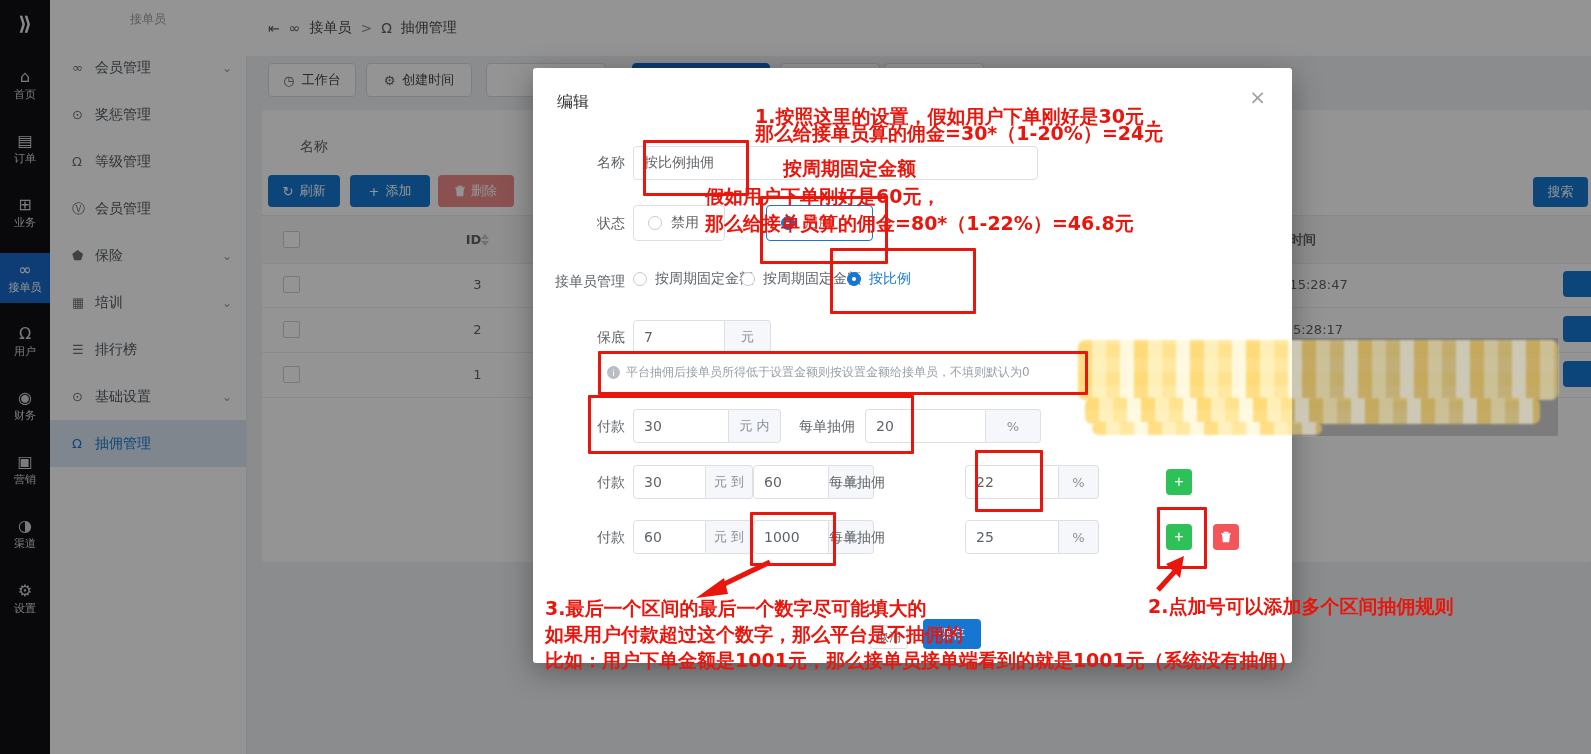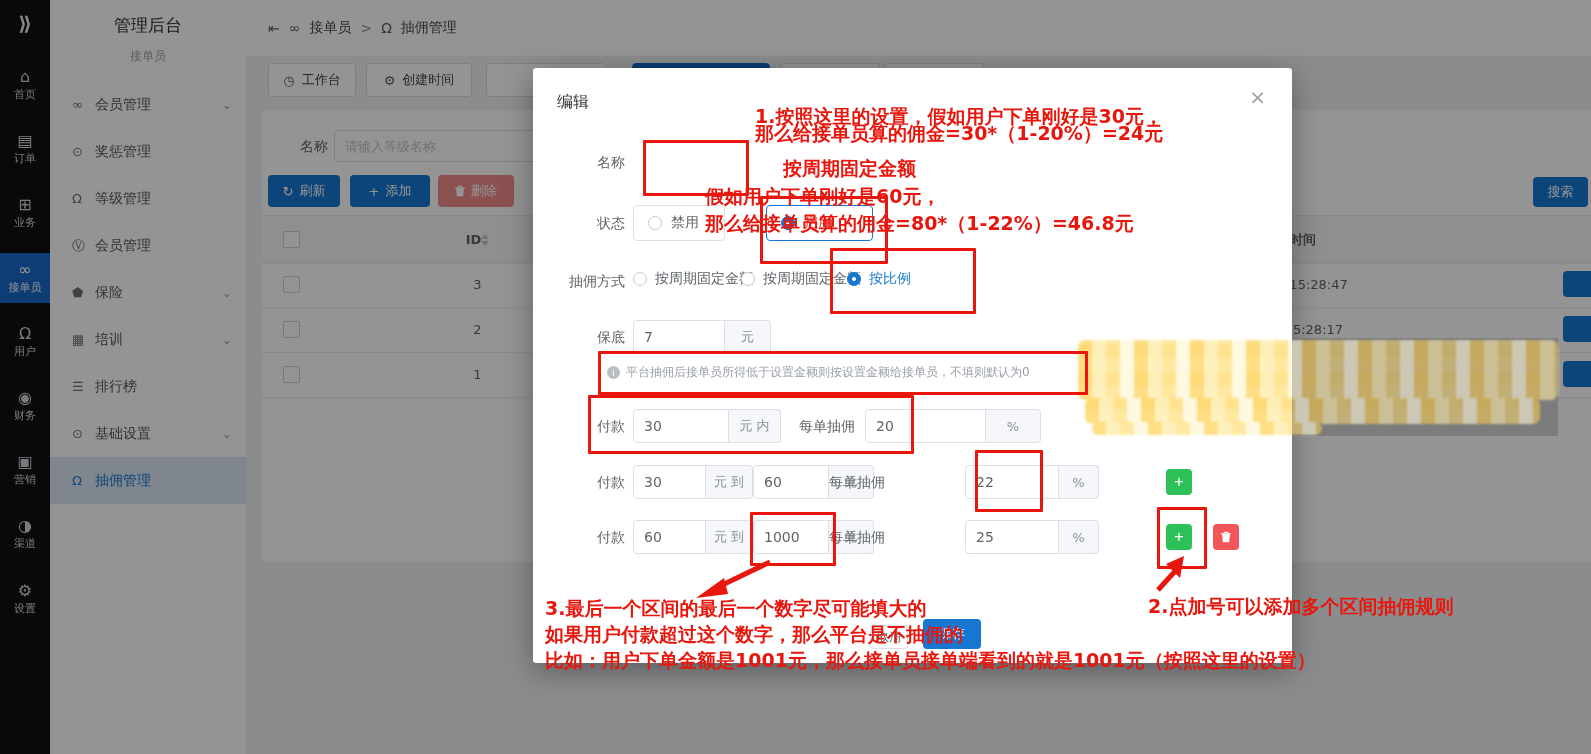--- a/index.html
+++ b/index.html
@@ -129,21 +129,20 @@
     <span class="g">◑</span>
     <span class="t">渠道</span>
     </div>
   <div class="rail-item">
     <span class="g">⚙</span>
     <span class="t">设置</span>
     </div>
 </nav>
 
 <nav class="sidebar">
-  <div class="sb-title">管理后台</div>
   <div class="sb-sub">接单员</div>
   <div class="sb-items">
     <div class="sb-item">
       <span class="g">∞</span>
       <span>会员管理</span>
       <span class="ch">⌄</span>
       </div>
     <div class="sb-item">
       <span class="g">⊙</span>
       <span>奖惩管理</span>
@@ -204,21 +203,20 @@
 <div class="tab" style="left:486px;width:120px">
   <span class="g">☰</span>
   <span></span>
   </div>
 <div class="tab blue" style="left:632px;width:138px"></div>
 <div class="tab" style="left:780px;width:100px"></div>
 <div class="tab" style="left:884px;width:100px"></div>
 
 <section class="card">
   <span class="f-label">名称</span>
-  <input class="f-input" placeholder="请输入等级名称" style="">
   <button class="btn blue" style="left:6px;width:72px">
     <span>↻</span>
     <span>刷新</span>
     </button>
   <button class="btn blue" style="left:88px;width:80px">
     <span>+</span>
     <span>添加</span>
     </button>
   <button class="btn pink" style="left:176px;width:76px">
     <svg width="10" height="12" viewBox="0 0 10 12">
@@ -280,32 +278,33 @@
   </div>
 </section>
 
 <div class="overlay"></div>
 
 <div class="modal">
   <div class="m-title">编辑</div>
   <button class="m-close">×</button>
 
   <span class="m-label" style="top:86px">名称</span>
+  <input class="inp" style="left: 100px; top: 78px; width: 405px;" value="按比例抽佣">
 
   <span class="m-label" style="top:147px">状态</span>
   <div class="radio-box" style="left:100px;top:137px;width:92px">
     <span class="rc"></span>
     <span>禁用</span>
     </div>
   <div class="radio-box on" style="left:233px;top:137px;width:107px">
     <span class="rc on"></span>
     <span>启用</span>
     </div>
 
-  <span class="m-label" style="top:205px">抽佣方式</span>
+  <span class="m-label" style="top:205px">接单员管理</span>
   <div class="m-radio" style="left:100px;top:202px">
     <span class="rc"></span>
     <span>按周期固定金额</span>
     </div>
   <div class="m-radio" style="left:208px;top:202px">
     <span class="rc"></span>
     <span>按周期固定金额</span>
     </div>
   <div class="m-radio on" style="left:314px;top:202px">
     <span class="rc on"></span>
@@ -361,21 +360,21 @@
 <div class="mosaic" style="left:1092px;top:422px;width:230px;height:13px"></div>
 <div class="dimpatch" style="left:1292px;top:338px;width:266px;height:98px"></div>
 
 <div class="ann" style="left:755px;top:104px">1.按照这里的设置，假如用户下单刚好是30元，</div>
 <div class="ann" style="left:755px;top:121px">那么给接单员算的佣金=30*（1-20%）=24元</div>
 <div class="ann" style="left:783px;top:156px">按周期固定金额</div>
 <div class="ann" style="left:705px;top:184px">假如用户下单刚好是60元，</div>
 <div class="ann" style="left:705px;top:211px">那么给接单员算的佣金=80*（1-22%）=46.8元</div>
 <div class="ann" style="left:545px;top:596px">3.最后一个区间的最后一个数字尽可能填大的</div>
 <div class="ann" style="left:545px;top:622px">如果用户付款超过这个数字，那么平台是不抽佣的</div>
-<div class="ann" style="left:545px;top:648px">比如：用户下单金额是1001元，那么接单员接单端看到的就是1001元（按照这里的设置）</div>
+<div class="ann" style="left:545px;top:648px">比如：用户下单金额是1001元，那么接单员接单端看到的就是1001元（系统没有抽佣）</div>
 <div class="ann" style="left:1148px;top:594px">2.点加号可以添加多个区间抽佣规则</div>
 
 <div class="rbox" style="left:643px;top:140px;width:100px;height:50px"></div>
 <div class="rbox" style="left:760px;top:196px;width:122px;height:62px"></div>
 <div class="rbox" style="left:830px;top:248px;width:140px;height:60px"></div>
 <div class="rbox" style="left:598px;top:351px;width:484px;height:38px"></div>
 <div class="rbox" style="left:588px;top:395px;width:320px;height:53px"></div>
 <div class="rbox" style="left:975px;top:450px;width:62px;height:56px"></div>
 <div class="rbox" style="left:750px;top:512px;width:80px;height:48px"></div>
 <div class="rbox" style="left:1157px;top:507px;width:44px;height:56px"></div>

